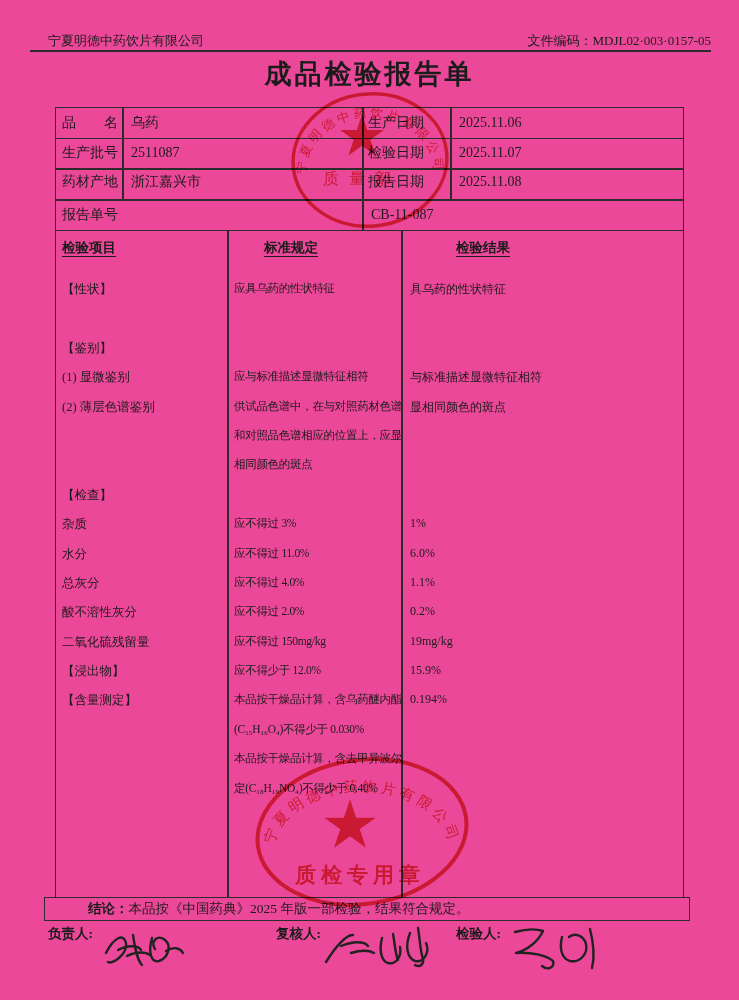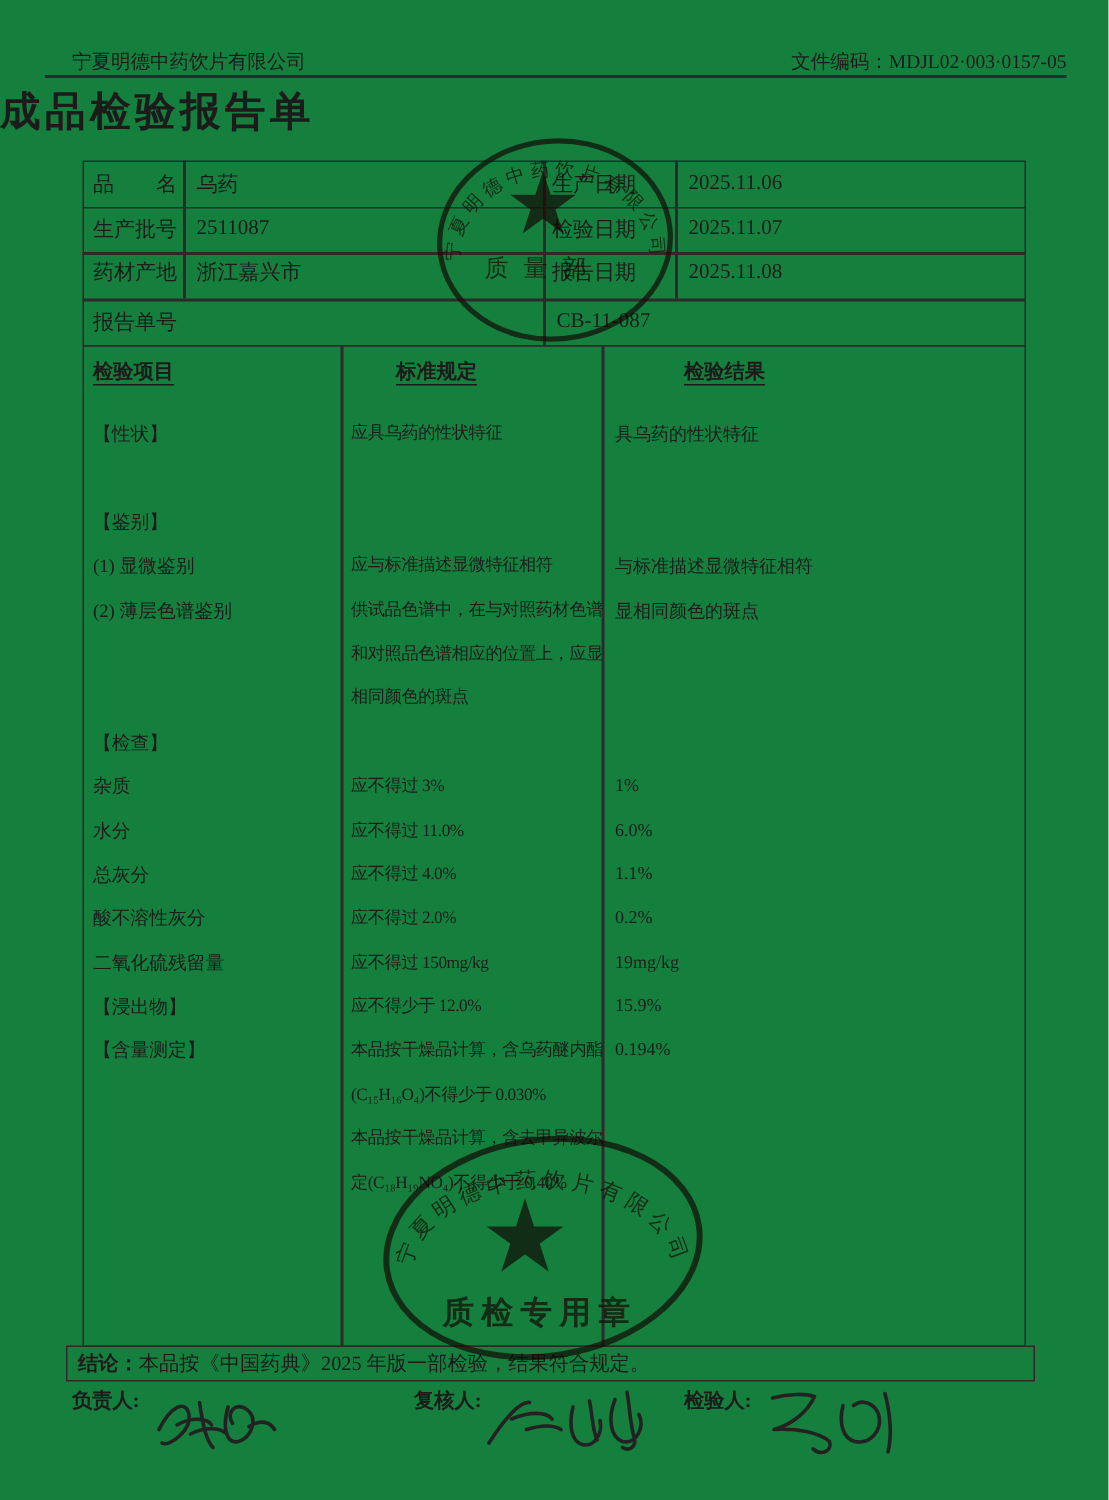--- a/index.html
+++ b/index.html
@@ -1,50 +1,50 @@
 <!DOCTYPE html>
 <html><head>
 <meta charset="utf-8">
 <style>
   html,body{margin:0;padding:0;background:#e8e8e8;}
   .sheet{
     position:relative;width:739px;height:1000px;margin:0 auto;
-    background:#15803d;color:#1b1b1b;overflow:hidden;
+    background:#ec4899;color:#1b1b1b;overflow:hidden;
     font-family:"Liberation Serif","DejaVu Serif",serif;
   }
   .abs{position:absolute;}
   .hline{position:absolute;background:#2b2b2b;height:1.5px;}
   .vline{position:absolute;background:#2b2b2b;width:1.5px;}
   .box{position:absolute;border:1.5px solid #2b2b2b;box-sizing:border-box;}
 
   
   .company{left:48px;top:32px;font-size:13px;}
   .doccode{right:28px;top:32px;font-size:13px;}
-  .title{left:0;top:56px;width:739px;font-size:27px;font-weight:bold;letter-spacing:3px;}
+  .title{left:0;top:56px;width:739px;text-align:center;font-size:27px;font-weight:bold;letter-spacing:3px;}
 
   
   .irow{position:absolute;left:55px;width:628px;height:31px;display:flex;align-items:center;font-size:14px;}
   .irow .lab{width:67px;padding-left:7px;box-sizing:border-box;}
   .irow .val{width:240px;padding-left:9px;box-sizing:border-box;}
   .irow .lab2{width:88px;padding-left:6px;box-sizing:border-box;}
   .irow .val2{flex:1;padding-left:9px;box-sizing:border-box;}
   .irow .labwide{width:307px;padding-left:7px;box-sizing:border-box;}
   .irow .valwide{flex:1;padding-left:9px;box-sizing:border-box;}
 
   
   .mhead{position:absolute;font-size:13.5px;text-decoration:underline;text-underline-offset:4px;font-weight:bold;}
   .tlines{position:absolute;left:55px;top:281px;width:628px;}
   .tline{display:flex;height:29.4px;align-items:flex-start;font-size:12.5px;}
   .tline .c1{width:172px;padding-left:7px;box-sizing:border-box;white-space:nowrap;}
   .tline .c2{width:174px;padding-left:7px;box-sizing:border-box;white-space:nowrap;font-size:11.5px;letter-spacing:-0.3px;}
   .tline .c3{flex:1;padding-left:9px;box-sizing:border-box;white-space:nowrap;font-size:12px;}
 
   
   .conc{position:absolute;left:44px;top:897px;width:646px;height:24px;border:1.5px solid #2b2b2b;
-        box-sizing:border-box;display:flex;align-items:center;font-size:13.5px;}
+        box-sizing:border-box;display:flex;align-items:center;font-size:13.5px;padding-left:36px;}
   .conc b{padding-left:7px;}
   .sig-label{position:absolute;top:925px;font-size:13.5px;font-weight:bold;}
 
   svg.overlay{position:absolute;left:0;top:0;pointer-events:none;}
   svg.stamps{mix-blend-mode:multiply;opacity:.88;}
 </style>
 </head>
 <body>
 
 <div class="sheet">

